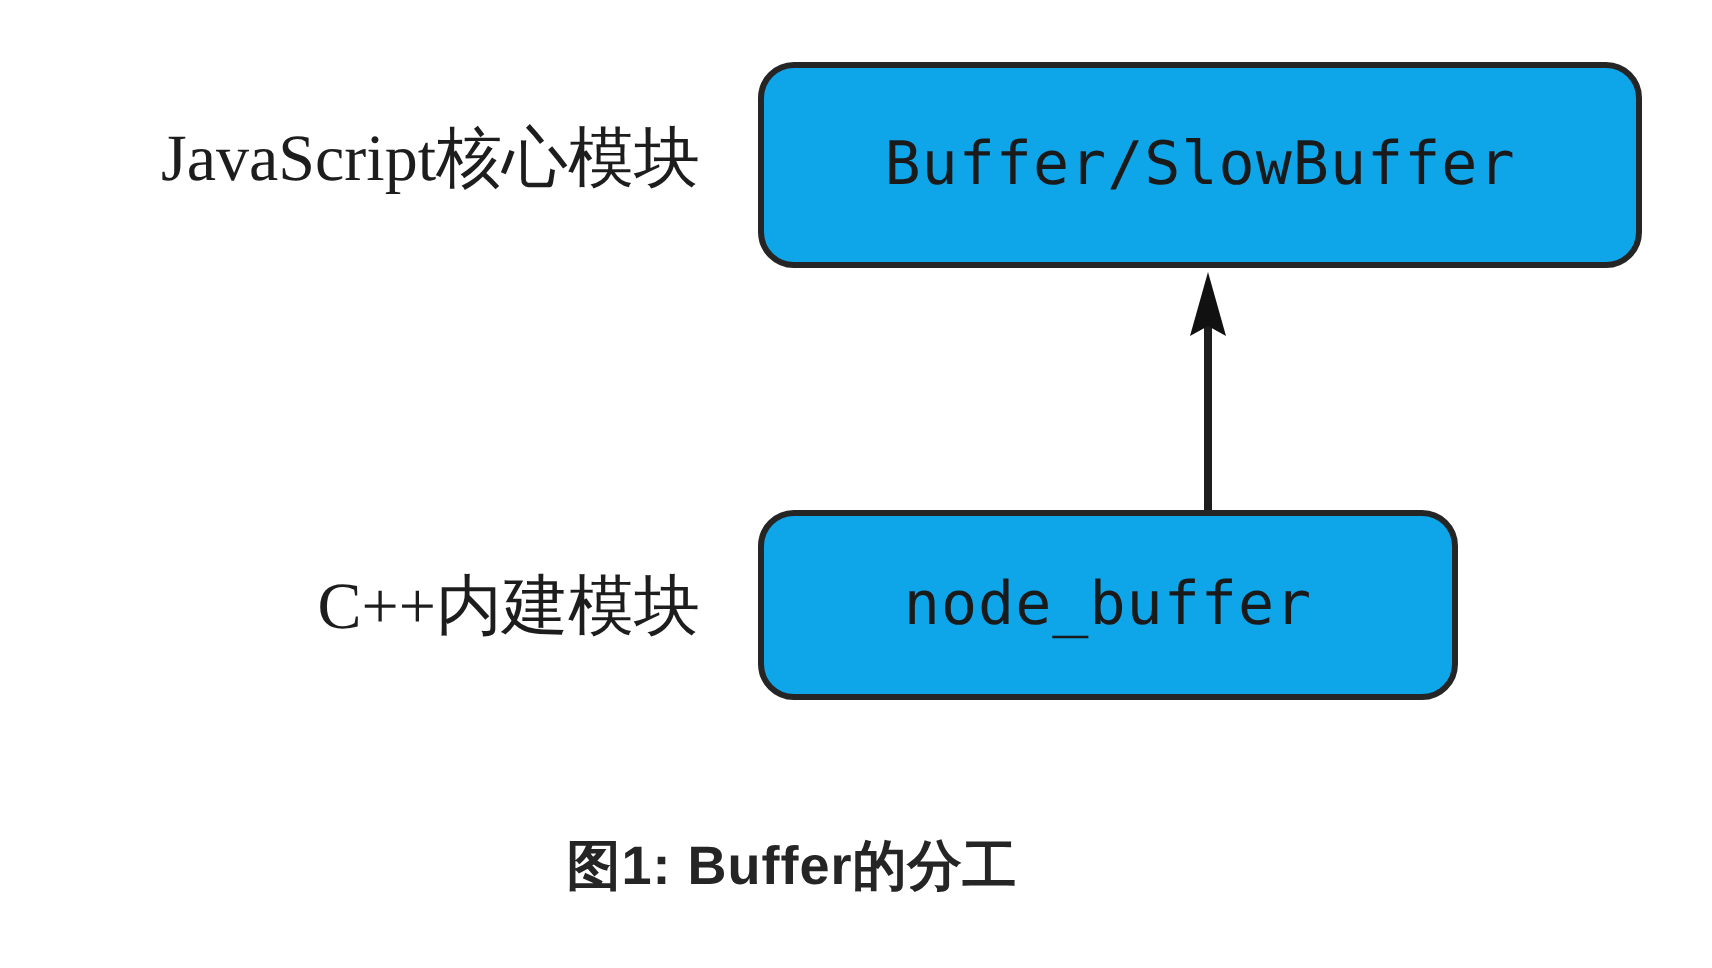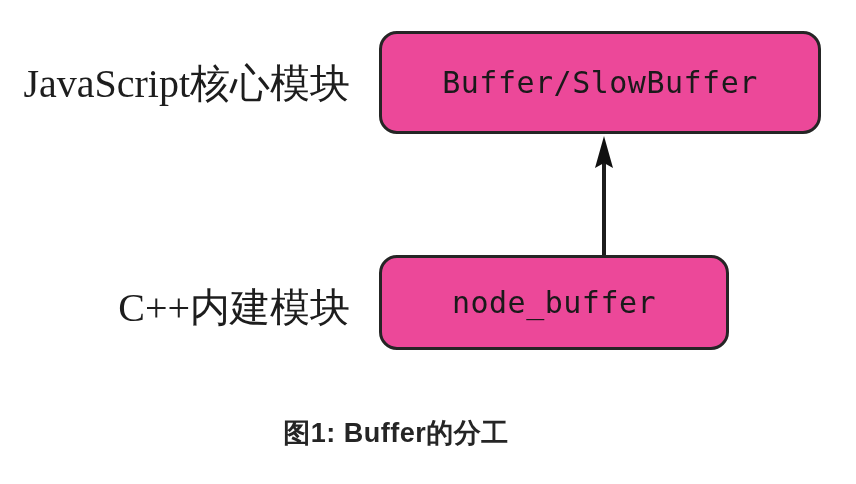--- a/index.html
+++ b/index.html
@@ -20,42 +20,42 @@
     width: 856px;
     height: 484px;
     background: #ffffff;
   }
 
   
   .row-label {
     position: absolute;
     text-align: right;
     font-family: "Liberation Serif", "DejaVu Serif", serif;
-    font-size: 40px;
+    font-size: 33px;
     line-height: 1;
     color: #1d1d1d;
     white-space: nowrap;
     letter-spacing: 0px;
   }
   #label-js {
     left: 0px;
     width: 350px;
     top: 64px;
   }
   #label-cpp {
     left: 0px;
     width: 350px;
     top: 288px;
   }
 
   
   .node-box {
     position: absolute;
     box-sizing: border-box;
-    background: #ec4899;
+    background: #0ea5e9;
     border: 3px solid #252525;
     border-radius: 18px;
     display: flex;
     align-items: center;
     justify-content: center;
   }
   .node-label {
     font-family: "DejaVu Sans Mono", "Liberation Mono", monospace;
     font-size: 30px;
     line-height: 1;

